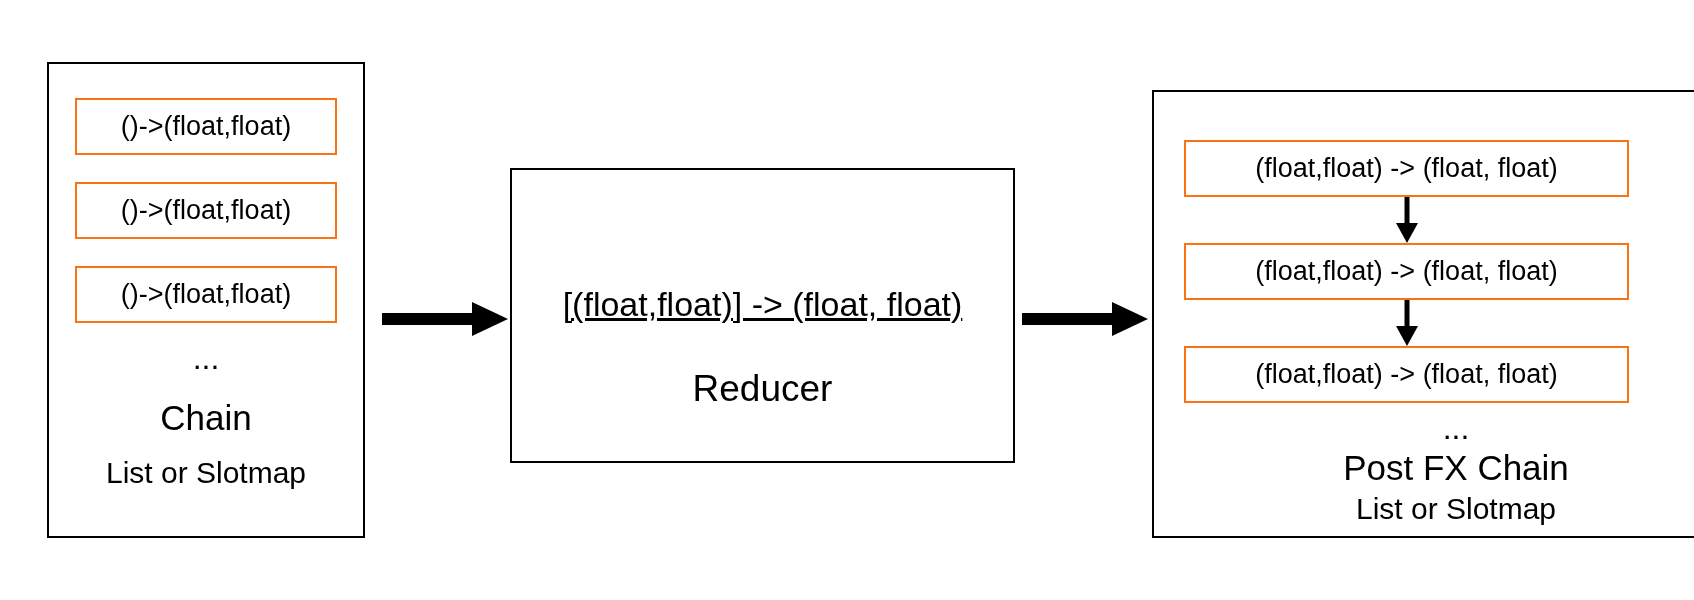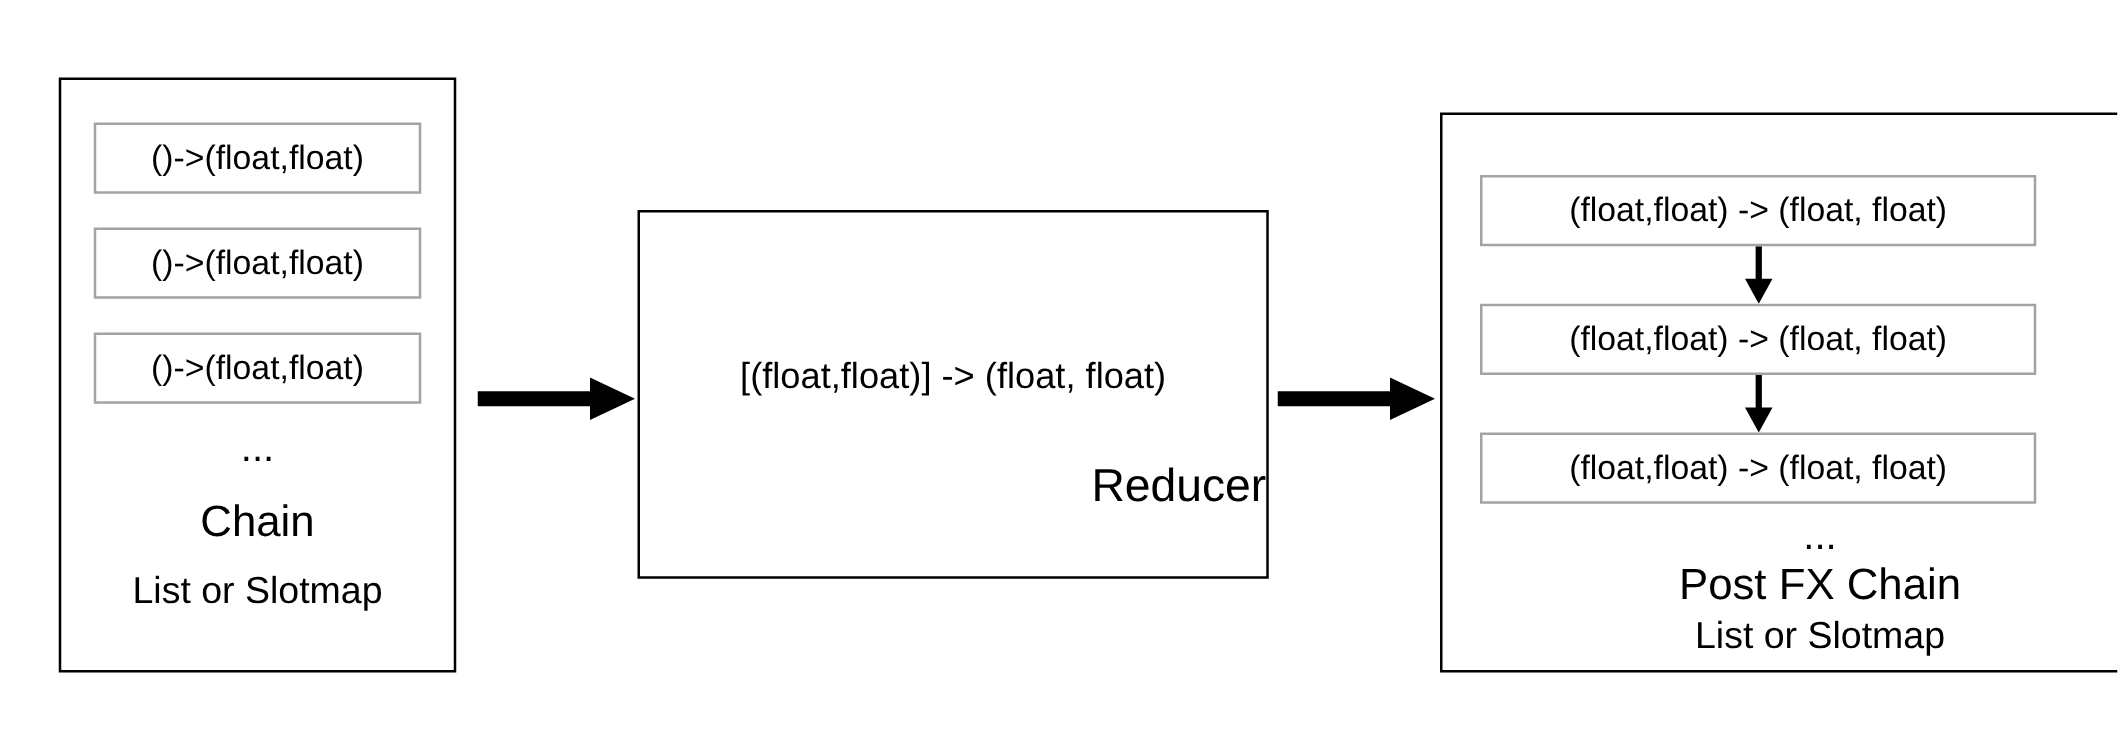--- a/index.html
+++ b/index.html
@@ -15,39 +15,39 @@
     background: #ffffff;
     overflow: hidden;
   }
   .outer-box {
     position: absolute;
     border: 2px solid #000000;
     background: #ffffff;
   }
   .node-box {
     position: absolute;
-    border: 2px solid #a3a3a3;
+    border: 2px solid #f97316;
     background: #ffffff;
     display: flex;
     align-items: center;
     justify-content: center;
     font-size: 27px;
     white-space: nowrap;
   }
   .centered-text {
     position: absolute;
     left: 0;
     width: 100%;
     text-align: center;
     white-space: nowrap;
   }
   .ellipsis { font-size: 32px; }
   .group-title { font-size: 35px; }
   .group-subtitle { font-size: 30px; }
-  .sig-text { font-size: 29px; }
+  .sig-text { font-size: 34px; text-decoration: underline; }
   .reducer-title { font-size: 37px; }
   .flow-arrow { position: absolute; }
   .chain-arrow { position: absolute; }
 </style>
 </head>
 <body>
 
 <div class="canvas">
 
   <div class="outer-box" style="left:47px; top:62px; width:318px; height:476px;">
@@ -65,21 +65,21 @@
     <div class="centered-text group-subtitle" style="top:392px;">List or Slotmap</div>
   </div>
 
   <svg class="flow-arrow" style="left:382px; top:300px;" width="126" height="38" viewBox="0 0 126 38">
     <line x1="0" y1="19" x2="94" y2="19" stroke="#000000" stroke-width="12"></line>
     <polygon points="90,2 126,19 90,36" fill="#000000"></polygon>
   </svg>
 
   <div class="outer-box" style="left:510px; top:168px; width:505px; height:295px;">
     <div class="centered-text sig-text" style="top:115px;">[(float,float)] -&gt; (float, float)</div>
-    <div class="centered-text reducer-title" style="top:198px;text-align:right;">Reducer</div>
+    <div class="centered-text reducer-title" style="top:198px;">Reducer</div>
   </div>
 
   <svg class="flow-arrow" style="left:1022px; top:300px;" width="126" height="38" viewBox="0 0 126 38">
     <line x1="0" y1="19" x2="94" y2="19" stroke="#000000" stroke-width="12"></line>
     <polygon points="90,2 126,19 90,36" fill="#000000"></polygon>
   </svg>
 
   <div class="outer-box" style="left:1152px; top:90px; width:608px; height:448px;">
     <div class="node-box" style="left:30px; top:48px; width:445px; height:57px;">
       <span>(float,float) -&gt; (float, float)</span>

